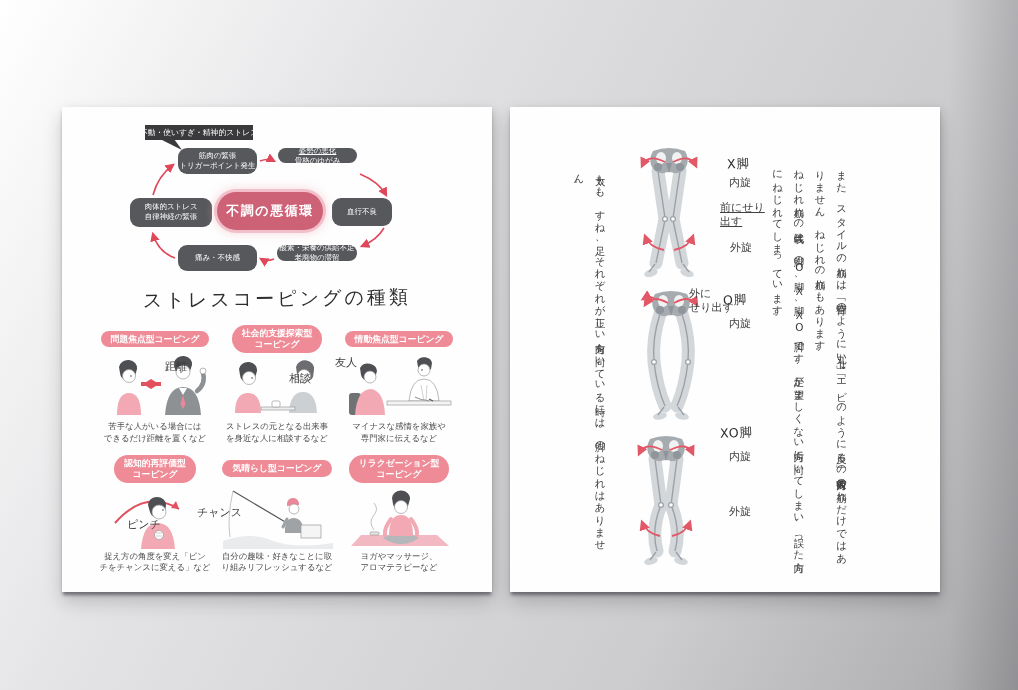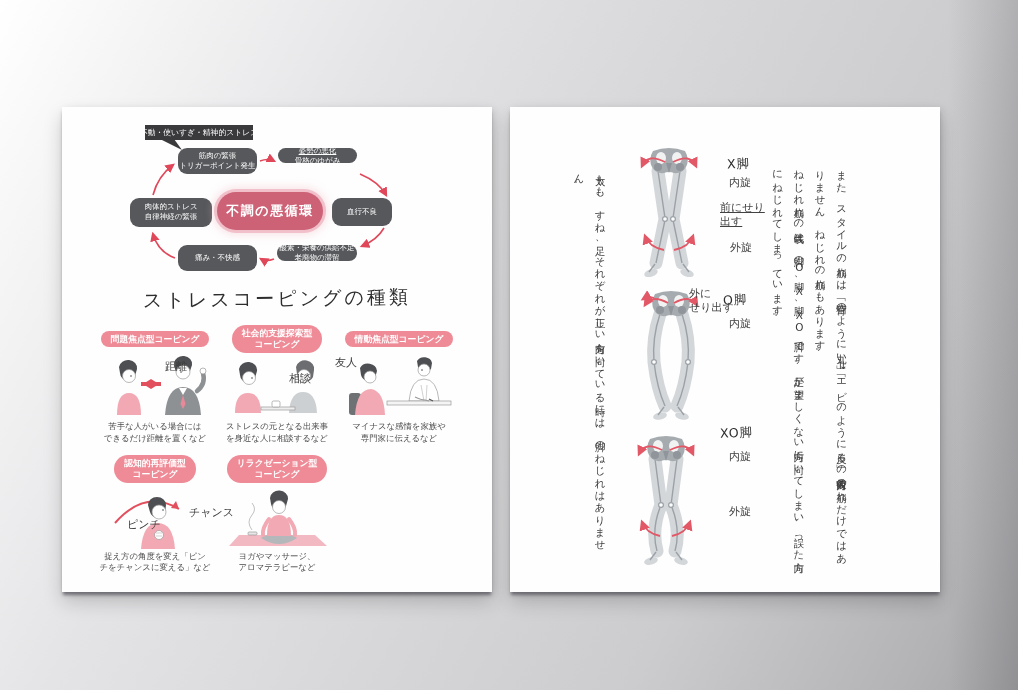--- a/index.html
+++ b/index.html
@@ -190,26 +190,45 @@
             <path d="M16,38 Q46,4 80,24" stroke="#e2505e" stroke-width="2" fill="none"></path>
             <path d="M80,24 l-8,-1 l5,-7 z" fill="#e2505e"></path>
             <path d="M49,20 a9,8 0 0 1 18,0 l-1,8 a8,8 0 0 1 -15,-1 z" fill="#4d4f52"></path>
             <circle cx="60" cy="27" r="7" fill="#fff" class="oline" stroke="#9a9a9a"></circle>
             <circle cx="64" cy="25" r="0.8" fill="#444"></circle>
             <path d="M42,64 q2,-26 17,-26 q15,0 17,26 z" fill="#f2a9b3"></path>
             <circle cx="60" cy="50" r="4.5" fill="#fff" class="oline" stroke="#9a9a9a"></circle>
             <path d="M57,48 l6,0 M57,51 l6,0" stroke="#bbb" stroke-width="0.7"></path>
           </svg>
           <span class="ill-label" style="left:2px;top:32px;">ピンチ</span>
-          <span class="ill-label" style="left:64px;top:20px;">チャンス</span>
+          <span class="ill-label" style="left:72px;top:20px;">チャンス</span>
         </div>
         <div class="cop-cap">捉え方の角度を変え「ピン
 チをチャンスに変える」など</div>
       </div>
 
+      <div class="cop-cell">
+        <div class="badge-wrap">
+            <span class="cop-badge">気晴らし型コーピング</span>
+          </div>
+        <div class="cop-ill">
+          <svg width="112" height="64" viewBox="0 0 112 64">
+            <path d="M2,56 q28,-10 50,0 q24,8 60,2 l0,8 l-110,0 z" fill="#e9ebed"></path>
+            <path d="M12,6 L66,38" stroke="#555" stroke-width="1.2"></path>
+            <path d="M12,6 q-6,26 -3,46" stroke="#aaa" stroke-width="0.7" fill="none"></path>
+            <path d="M66,18 a6,6 0 0 1 12,2 l-12,1 z" fill="#e98898"></path>
+            <circle cx="73" cy="24" r="5" fill="#fff" class="oline" stroke="#9a9a9a"></circle>
+            <path d="M64,48 q-1,-15 9,-15 q10,1 9,15 z" fill="#9fa3a6"></path>
+            <rect x="80" y="40" width="20" height="13" fill="#f5f5f5" class="oline" stroke="#9a9a9a"></rect>
+            <path d="M66,34 l-4,8" stroke="#9fa3a6" stroke-width="3" stroke-linecap="round"></path>
+          </svg>
+        </div>
+        <div class="cop-cap">自分の趣味・好きなことに取
+り組みリフレッシュするなど</div>
+      </div>
 
       <div class="cop-cell">
         <div class="badge-wrap">
             <span class="cop-badge">リラクゼーション型
 コーピング</span>
           </div>
         <div class="cop-ill">
           <svg width="112" height="64" viewBox="0 0 112 64">
             <path d="M18,50 L94,50 L106,61 L8,61 Z" fill="#f3b9c2"></path>
             <path d="M40,53 q18,-11 36,0 q-9,6 -18,6 q-9,0 -18,-6 z" fill="#b4b8bb"></path>

